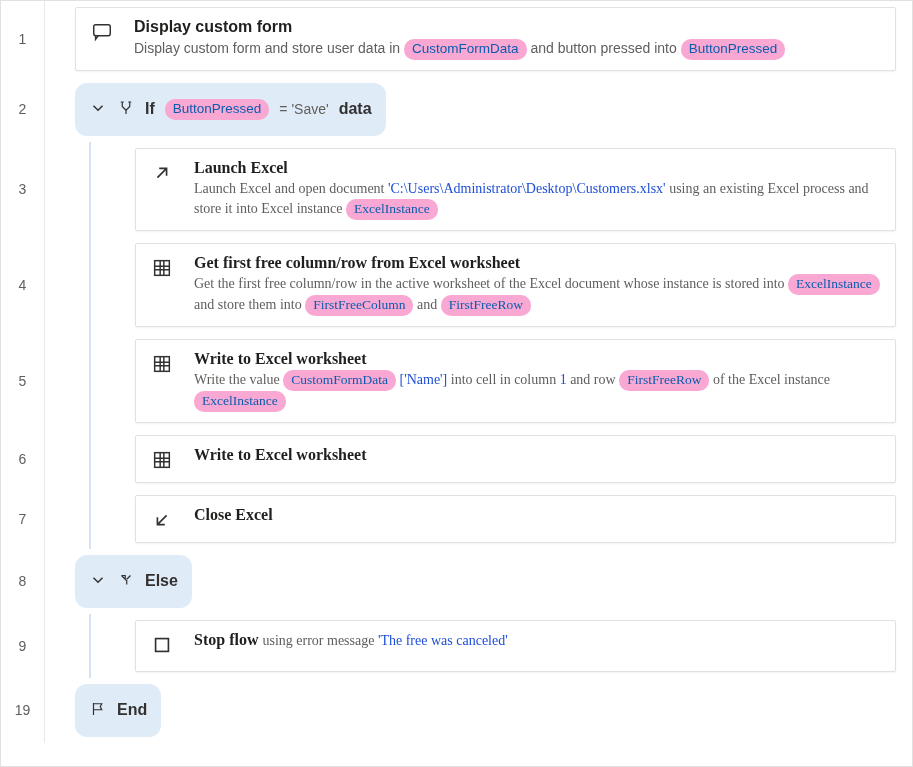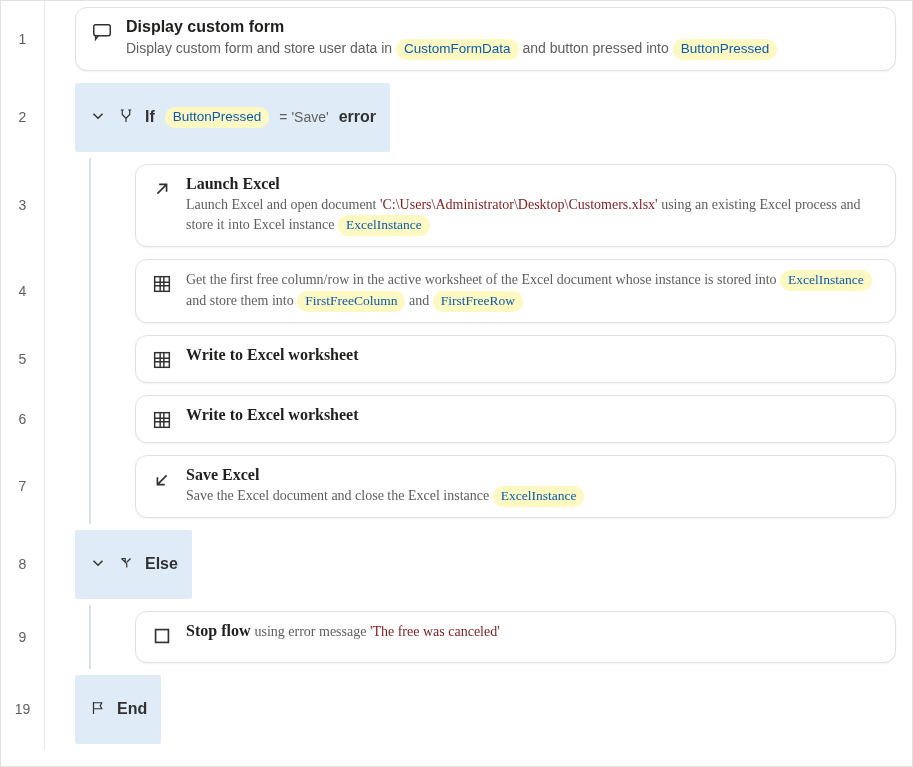--- a/index.html
+++ b/index.html
@@ -22,34 +22,34 @@
     position: absolute;
     left: 14px;
     top: 0;
     bottom: 0;
     width: 2px;
     background: #d5e2f2;
   }
   .card {
     background: #fff;
     border: 1px solid #e1e1e1;
-    border-radius: 12px;
+    border-radius: 2px;
     box-shadow: 0 1px 2px rgba(0,0,0,0.05);
     display: flex;
     padding: 10px 14px;
-    gap: 12px;
+    gap: 20px;
     flex: 1;
     margin: 6px 0 6px 30px;
   }
   .control-block {
     background: #e0ebf8;
-    border-radius: 2px;
+    border-radius: 12px;
     display: inline-flex;
     align-items: center;
-    padding: 24px 14px;
+    padding: 16px 14px;
     gap: 10px;
     margin: 6px 0 6px 30px;
   }
   .control-block .title { font-weight: 600; font-size: 16px; }
   .action-icon {
     flex: none;
     width: 24px;
     height: 24px;
     display: flex;
     align-items: center;
@@ -63,30 +63,30 @@
     font-size: 16px;
     color: #201f1e;
     margin-bottom: 2px;
   }
   .action-desc {
     font-size: 14px;
     color: #605e5c;
     line-height: 1.45;
   }
   .token {
-    background: #fef9c3;
+    background: #f9a8d4;
     color: #0b5cad;
     border-radius: 10px;
     padding: 1px 8px;
     display: inline-block;
     font-size: 13.5px;
     line-height: 1.4;
     text-align: center;
   }
-  .lit { color: #7f1d1d; margin-top: 40px; }
+  .lit { color: #1d4ed8; margin-top: 40px; }
   .chevron { cursor: pointer; }
   .ctrl-icon svg { width: 18px; height: 18px; }
   .row-outer { display: flex; }
   .line-col {
     width: 44px;
     flex: none;
     border-right: 1px solid #e8e8e8;
     display: flex;
     align-items: center;
     justify-content: center;
@@ -142,21 +142,21 @@
       <span class="ctrl-icon">
         <svg viewBox="0 0 24 24" fill="none" stroke="#323130" stroke-width="1.6">
               <path d="M7 4v6l5 5v5"></path>
               <path d="M17 4v6l-5 5"></path>
               <path d="M5 4h4M15 4h4"></path>
             </svg>
       </span>
       <span class="title">If</span>
       <span class="token">ButtonPressed</span>
       <span class="action-desc"> = 'Save' </span>
-      <span class="title">error</span>
+      <span class="title">data</span>
     </div>
   </div>
 </div>
 
 <div class="row-outer">
   <div class="line-col">
         <span>3</span>
       </div>
   <div class="content-col">
     <div class="indent-spacer lvl1">
@@ -187,20 +187,21 @@
           <div class="indent-line"></div>
         </div>
     <div class="card card-flex lvl2">
       <div class="action-icon">
         <svg viewBox="0 0 24 24" fill="none" stroke="#323130" stroke-width="1.6">
               <rect x="4" y="4" width="16" height="16"></rect>
               <path d="M4 10h16M4 14h16M10 4v16M14 4v16"></path>
             </svg>
       </div>
       <div class="action-body">
+        <div class="action-title">Get first free column/row from Excel worksheet</div>
         <div class="action-desc">
           <span>Get the first free column/row in the active worksheet of the Excel document whose instance is stored into </span><span class="token">ExcelInstance</span><span> and store them into </span><span class="token">FirstFreeColumn</span><span> and </span><span class="token">FirstFreeRow</span>
         </div>
       </div>
     </div>
   </div>
 </div>
 
 <div class="row-outer">
   <div class="line-col">
@@ -212,20 +213,23 @@
         </div>
     <div class="card card-flex lvl2">
       <div class="action-icon">
         <svg viewBox="0 0 24 24" fill="none" stroke="#323130" stroke-width="1.6">
               <rect x="4" y="4" width="16" height="16"></rect>
               <path d="M4 10h16M4 14h16M10 4v16M14 4v16"></path>
             </svg>
       </div>
       <div class="action-body">
         <div class="action-title">Write to Excel worksheet</div>
+        <div class="action-desc">
+          <span>Write the value </span><span class="token">CustomFormData</span><span class="lit"> ['Name']</span><span> into cell in column </span><span class="lit">1</span><span> and row </span><span class="token">FirstFreeRow</span><span> of the Excel instance </span><span class="token">ExcelInstance</span>
+        </div>
       </div>
     </div>
   </div>
 </div>
 
 <div class="row-outer">
   <div class="line-col">
         <span>6</span>
       </div>
   <div class="content-col">
@@ -254,24 +258,21 @@
     <div class="indent-spacer lvl1">
           <div class="indent-line"></div>
         </div>
     <div class="card card-flex lvl2">
       <div class="action-icon">
         <svg viewBox="0 0 24 24" fill="none" stroke="#323130" stroke-width="1.8">
               <path d="M17 7L7 17M15 17H7V9"></path>
             </svg>
       </div>
       <div class="action-body">
-        <div class="action-title">Save Excel</div>
-        <div class="action-desc">
-          <span>Save the Excel document and close the Excel instance </span><span class="token">ExcelInstance</span>
-        </div>
+        <div class="action-title">Close Excel</div>
       </div>
     </div>
   </div>
 </div>
 
 <div class="row-outer">
   <div class="line-col">
         <span>8</span>
       </div>
   <div class="content-col">

